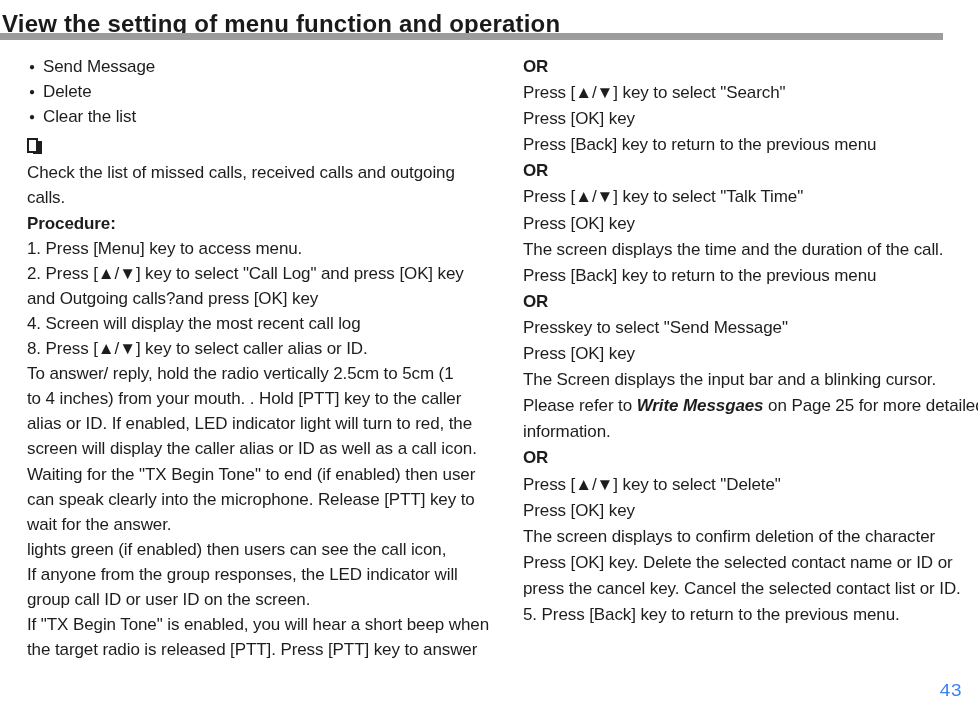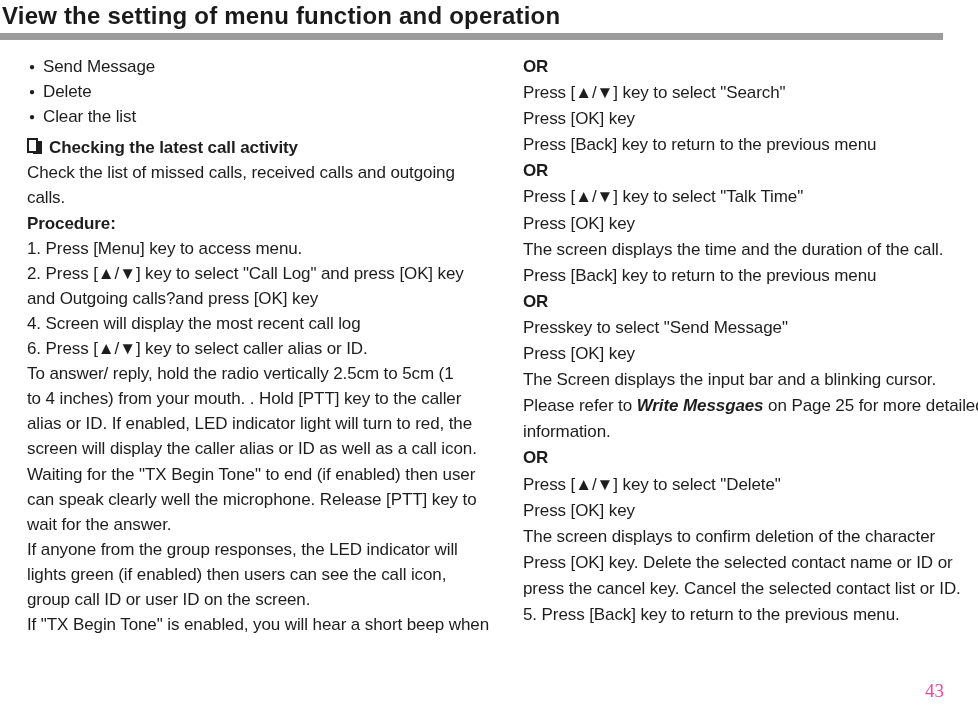--- a/index.html
+++ b/index.html
@@ -6,21 +6,21 @@
   body {
     width:978px; height:710px;
     background:#ffffff;
     color:#1d1d1d;
     font-family:"Liberation Sans", sans-serif;
     position:relative;
     overflow:hidden;
   }
   .page-title {
     margin:0;
-    padding:2px 0 0 2px;
+    padding:10px 0 0 2px;
     font-size:24px;
     font-weight:bold;
     letter-spacing:0.2px;
     line-height:28px;
     color:#1a1a1a;
   }
   .title-rule {
     position:absolute;
     left:0; top:33px;
     width:943px; height:7px;
@@ -57,57 +57,58 @@
     left:6px; top:3px; width:9px; height:13px;
     background:#1d1d1d;
   }
   .pages-icon .pg.front {
     left:0; top:0; width:11px; height:15px;
     background:#ffffff;
     border:2px solid #1d1d1d;
   }
   .page-number {
     position:absolute;
-    right:34px; bottom:8px;
-    font-family:Liberation Serif, serif;
+    right:16px; bottom:8px;
+    font-family:Liberation Mono, monospace;
     font-size:19px;
-    color:#ec4899;
+    color:#3b82f6;
   }
 </style>
 </head>
 <body style="color: rgb(29, 29, 29);">
 
 <h1 class="page-title">View the setting of menu function and operation</h1>
 <div class="title-rule" style="background: rgb(156, 156, 156);"></div>
 
 <div class="columns">
   <div class="col col-left">
       <div class="line bullet"><span class="bullet-glyph">●</span>Send Message</div>
       <div class="line bullet"><span class="bullet-glyph">●</span>Delete</div>
       <div class="line bullet"><span class="bullet-glyph">●</span>Clear the list</div>
-      <div class="line heading"><span class="pages-icon"><span class="pg back"></span><span class="pg front"></span></span><span>Checking the latest call activity</span></div>
+      <div class="line heading"><span class="pages-icon"><span class="pg back"></span><span class="pg front"></span></span></div>
       <div class="line text">Check the list of missed calls, received calls and outgoing</div>
       <div class="line text">calls.</div>
       <div class="line bold">Procedure:</div>
       <div class="line text">1. Press [Menu] key to access menu.</div>
       <div class="line text">2. Press [▲/▼] key to select "Call Log" and press [OK] key</div>
       <div class="line text">and Outgoing calls?and press [OK] key</div>
       <div class="line text">4. Screen will display the most recent call log</div>
-      <div class="line text">6. Press [▲/▼] key to select caller alias or ID.</div>
+      <div class="line text">8. Press [▲/▼] key to select caller alias or ID.</div>
       <div class="line text">To answer/ reply, hold the radio vertically 2.5cm to 5cm (1</div>
       <div class="line text">to 4 inches) from your mouth. . Hold [PTT] key to the caller</div>
       <div class="line text">alias or ID. If enabled, LED indicator light will turn to red, the</div>
       <div class="line text">screen will display the caller alias or ID as well as a call icon.</div>
       <div class="line text">Waiting for the "TX Begin Tone" to end (if enabled) then user</div>
-      <div class="line text">can speak clearly well the microphone. Release [PTT] key to</div>
+      <div class="line text">can speak clearly into the microphone. Release [PTT] key to</div>
       <div class="line text">wait for the answer.</div>
+      <div class="line text">lights green (if enabled) then users can see the call icon,</div>
       <div class="line text">If anyone from the group responses, the LED indicator will</div>
-      <div class="line text">lights green (if enabled) then users can see the call icon,</div>
       <div class="line text">group call ID or user ID on the screen.</div>
       <div class="line text">If "TX Begin Tone" is enabled, you will hear a short beep when</div>
+      <div class="line text">the target radio is released [PTT]. Press [PTT] key to answer</div>
     </div>
   <div class="col col-right">
       <div class="line bold">OR</div>
       <div class="line text">Press [▲/▼] key to select "Search"</div>
       <div class="line text">Press [OK] key</div>
       <div class="line text">Press [Back] key to return to the previous menu</div>
       <div class="line bold">OR</div>
       <div class="line text">Press [▲/▼] key to select "Talk Time"</div>
       <div class="line text">Press [OK] key</div>
       <div class="line text">The screen displays the time and the duration of the call.</div>

